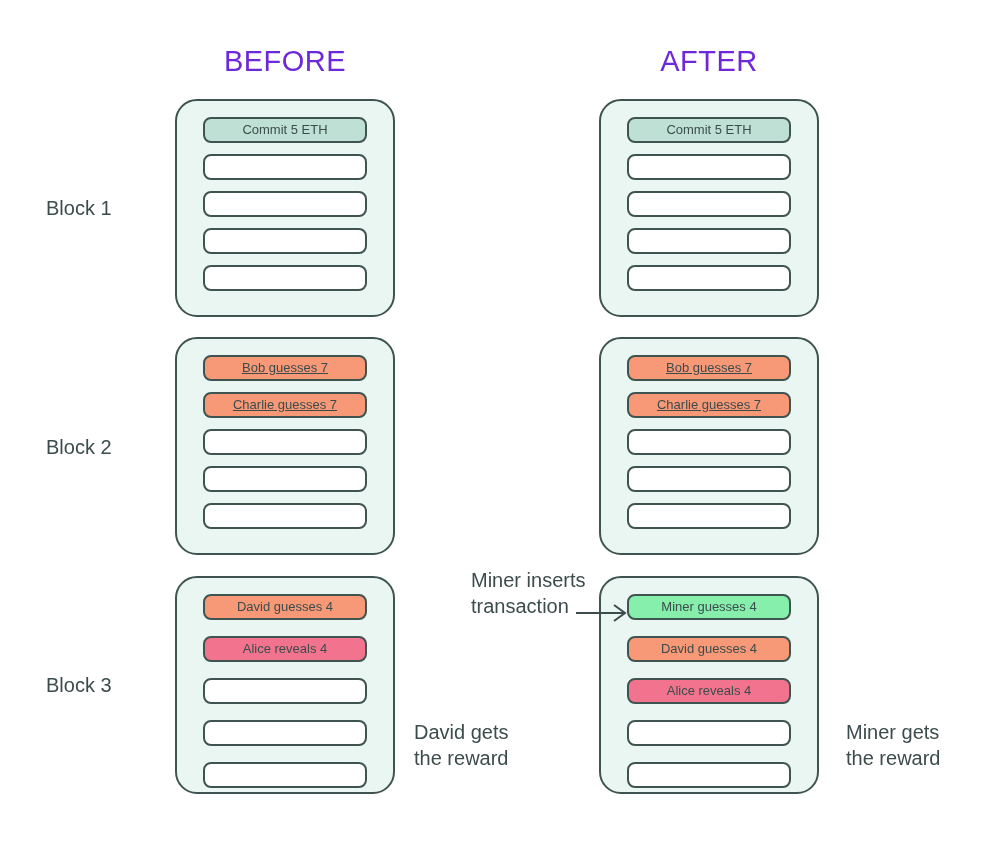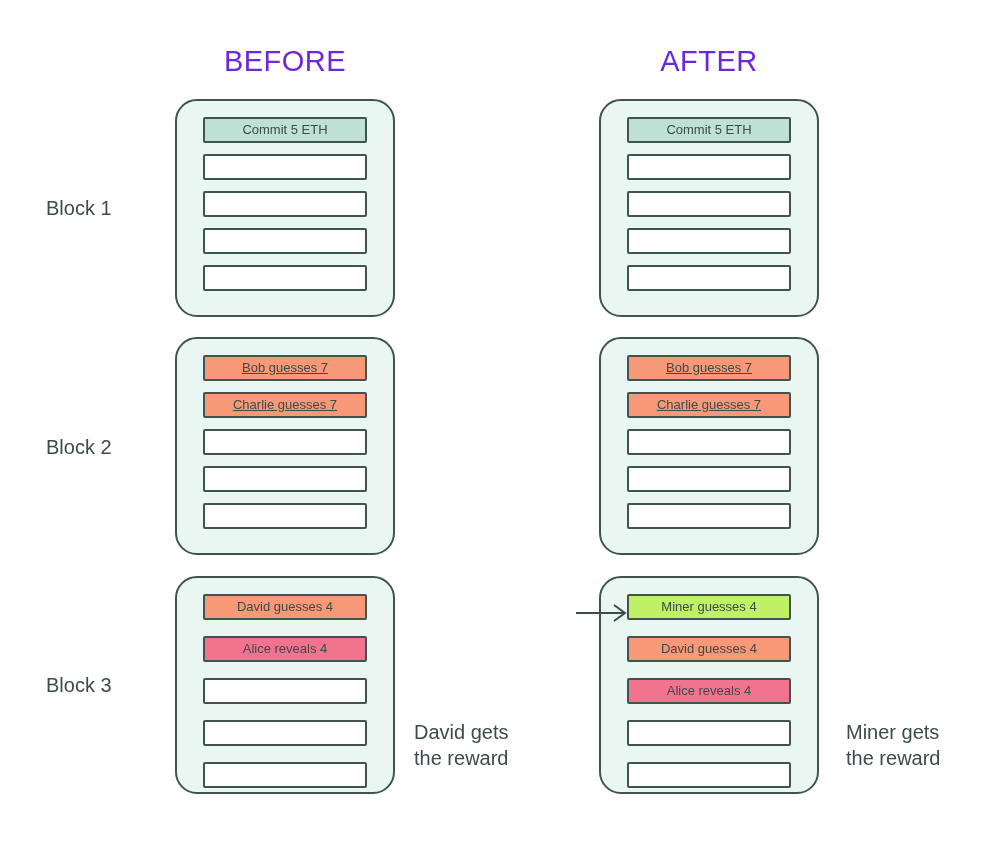--- a/index.html
+++ b/index.html
@@ -67,33 +67,33 @@
   .block.r0 { top: 99px; }
   .block.r1 { top: 337px; text-decoration: underline; }
   .block.r2 { top: 576px; gap: 16px; }
 
   
   .tx {
     box-sizing: border-box;
     height: 26px;
     line-height: 22px;
     border: 2.1px solid #3f5450;
-    border-radius: 2px;
+    border-radius: 8px;
     background: #ffffff;
     font-size: 13px;
     text-align: center;
     color: #3c4c4c;
     white-space: nowrap;
     overflow: hidden;
     flex: 0 0 auto;
   }
   .tx.green  { background: #bfe0d4; }
   .tx.orange { background: #f79877; }
   .tx.pink   { background: #f2738e; }
-  .tx.blue   { background: #bef264; text-align: center; }
+  .tx.blue   { background: #86efac; text-align: center; }
   .tx.empty  { background: #ffffff; }
 
   
   .annotation {
     position: absolute;
     font-size: 20px;
     line-height: 26px;
     color: #3c4c4c;
     white-space: pre-line;
   }
@@ -162,20 +162,22 @@
   </div>
 
   <div class="block right r2">
     <div class="tx blue">Miner guesses 4</div>
     <div class="tx orange">David guesses 4</div>
     <div class="tx pink">Alice reveals 4</div>
     <div class="tx empty"></div>
     <div class="tx empty"></div>
   </div>
 
+  <div class="annotation" id="annotation-miner-inserts">Miner inserts
+transaction</div>
 
   <svg id="arrow-miner-inserts" viewBox="0 0 52 30">
     <line x1="0" y1="15" x2="48" y2="15" stroke="#3c4c4c" stroke-width="2"></line>
     <polyline points="38,7 49,15 38,23" fill="none" stroke="#3c4c4c" stroke-width="2"></polyline>
   </svg>
 
   <div class="annotation" id="annotation-before-reward">David gets
 the reward</div>
 
   <div class="annotation" id="annotation-after-reward">Miner gets

